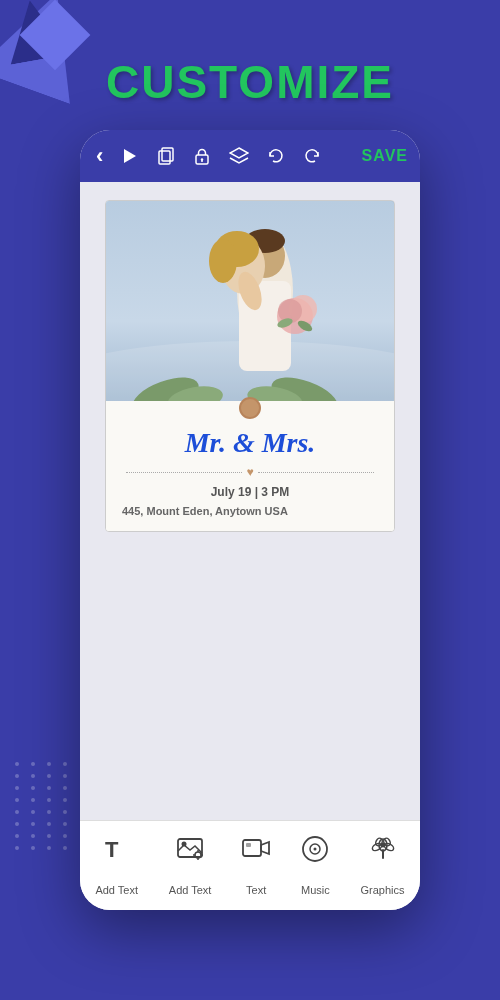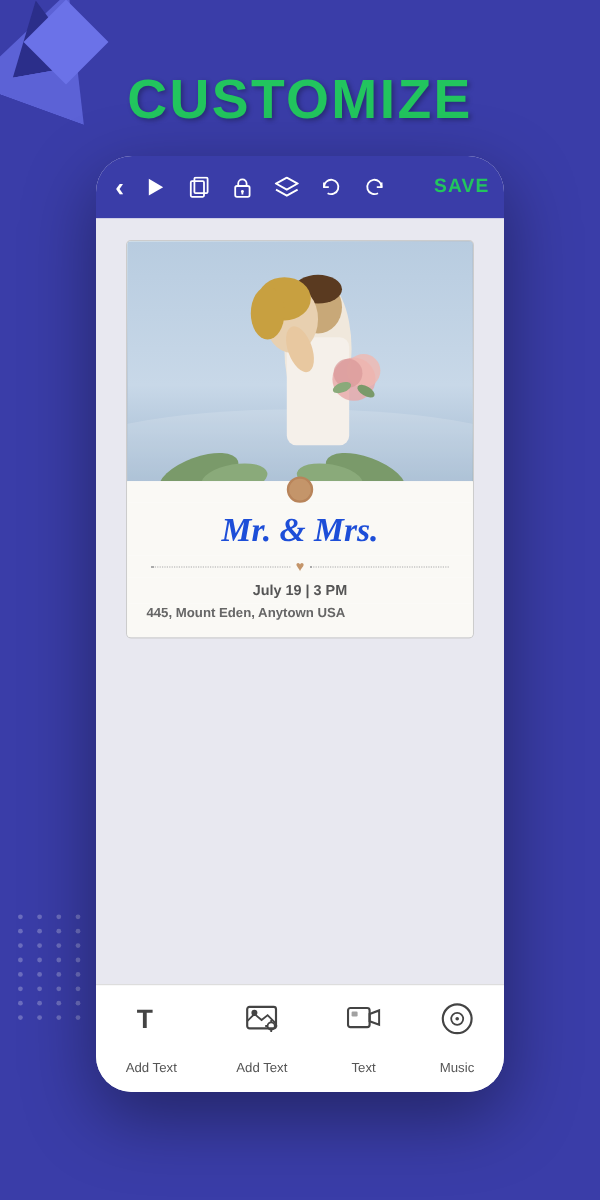--- a/index.html
+++ b/index.html
@@ -493,15 +493,30 @@
       <div class="nav-icon">
         <svg width="28" height="28" viewBox="0 0 28 28">
           <circle cx="14" cy="14" r="12" fill="none" stroke="#444" stroke-width="1.8"></circle>
           <circle cx="14" cy="14" r="5" fill="none" stroke="#444" stroke-width="1.5"></circle>
           <circle cx="14" cy="14" r="1.5" fill="#444"></circle>
         </svg>
       </div>
       <span class="nav-label">Music</span>
     </div>
 
+    <div class="nav-item">
+      <div class="nav-icon">
+        <svg width="28" height="28" viewBox="0 0 28 28">
+
+          <rect x="13" y="14" width="2" height="10" rx="1" fill="#444"></rect>
+          <ellipse cx="14" cy="10" rx="4" ry="6" fill="none" stroke="#444" stroke-width="1.5"></ellipse>
+          <ellipse cx="8" cy="12" rx="5" ry="3" fill="none" stroke="#444" stroke-width="1.5" transform="rotate(-30, 8, 12)"></ellipse>
+          <ellipse cx="20" cy="12" rx="5" ry="3" fill="none" stroke="#444" stroke-width="1.5" transform="rotate(30, 20, 12)"></ellipse>
+          <ellipse cx="10" cy="7" rx="4" ry="3" fill="none" stroke="#444" stroke-width="1.5" transform="rotate(-60, 10, 7)"></ellipse>
+          <ellipse cx="18" cy="7" rx="4" ry="3" fill="none" stroke="#444" stroke-width="1.5" transform="rotate(60, 18, 7)"></ellipse>
+          <circle cx="14" cy="10" r="2.5" fill="#444"></circle>
+        </svg>
+      </div>
+      <span class="nav-label">Graphics</span>
+    </div>
 
   </div>
 </div>
 
 </body></html>

